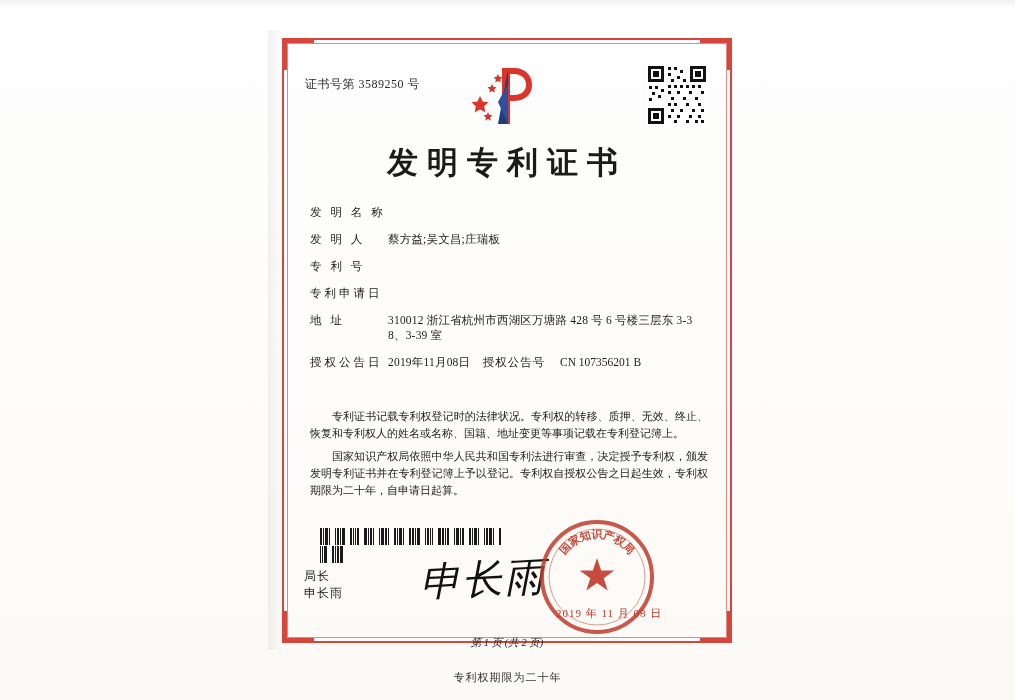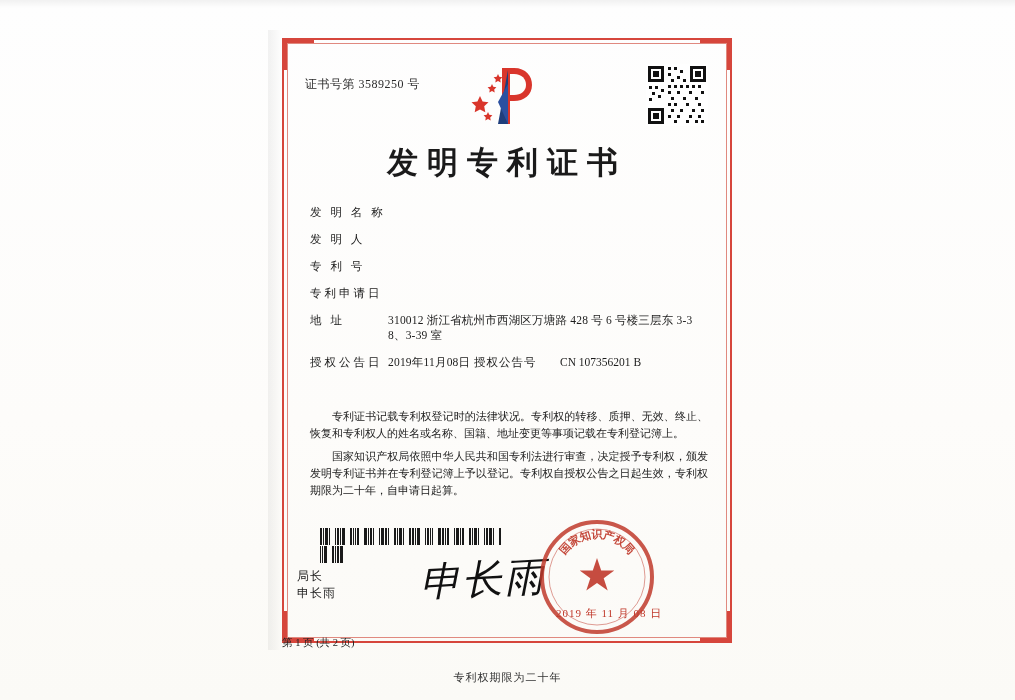--- a/index.html
+++ b/index.html
@@ -119,21 +119,21 @@
   }
   .field-value {
     flex: 1;
     letter-spacing: 0.2px;
     word-break: break-all;
   }
   .field-row.inline-two .field-label2 {
     width: 80px;
     flex: 0 0 80px;
     letter-spacing: 1px;
-    text-align: left;
+    text-align: center;
     padding-right: 6px;
     white-space: nowrap;
   }
   .field-row.inline-two .field-value2 {
     flex: 0 0 150px;
   }
 
   
   .paragraphs {
     position: absolute;
@@ -162,21 +162,21 @@
     display: inline-block;
     height: 17px;
     background: #1a1a1a;
     margin-right: 1px;
     vertical-align: top;
   }
 
   
   .sig-label {
     position: absolute;
-    left: 297px;
+    left: 304px;
     top: 568px;
     font-size: 12px;
     line-height: 17px;
     color: #1c1c1c;
     letter-spacing: 1px;
   }
   .signature {
     position: absolute;
     left: 420px;
     top: 552px;
@@ -204,23 +204,24 @@
     color: #c0392b;
     letter-spacing: 1px;
   }
 
   
   .page-footer {
     position: absolute;
     left: 282px;
     top: 636px;
     width: 450px;
-    text-align: left;
+    text-align: center;
     font-size: 10.5px;
     color: #222;
+    font-style: italic;
   }
   .back-note {
     position: absolute;
     left: 0;
     top: 670px;
     width: 1015px;
     text-align: center;
     font-size: 11px;
     color: #333;
     letter-spacing: 1px;
@@ -329,20 +330,21 @@
   </div>
 
   <div class="title">发明专利证书</div>
 
   <div class="fields">
     <div class="field-row">
       <div class="field-label">发 明 名 称</div>
     </div>
     <div class="field-row">
       <div class="field-label">发 明 人</div>
+      <div class="field-value">蔡方益;吴文昌;庄瑞板</div>
     </div>
     <div class="field-row">
       <div class="field-label">专 利 号</div>
     </div>
     <div class="field-row">
       <div class="field-label">专利申请日</div>
     </div>
     <div class="field-row">
       <div class="field-label">地 址</div>
       <div class="field-value">310012 浙江省杭州市西湖区万塘路 428 号 6 号楼三层东 3-38、3-39 室</div>

